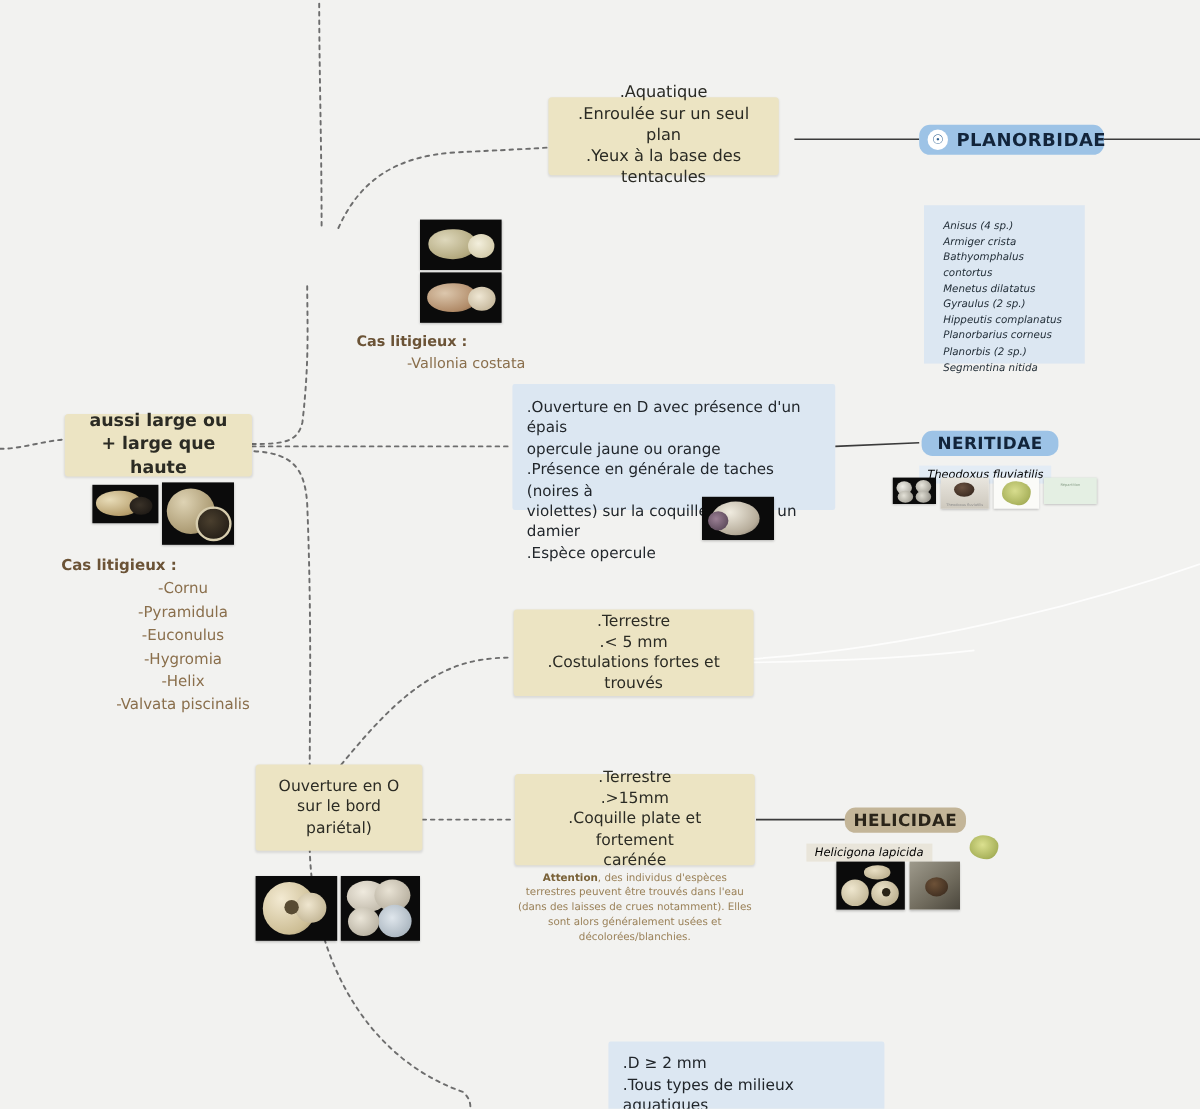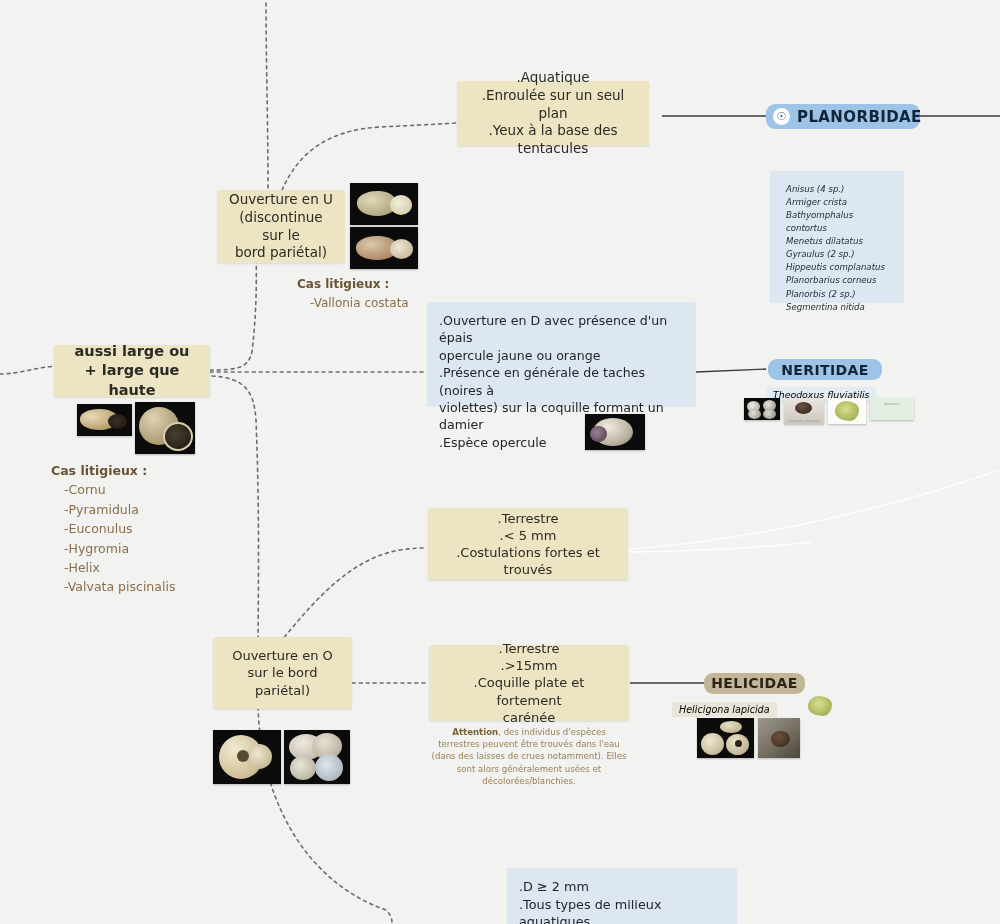--- a/index.html
+++ b/index.html
@@ -38,21 +38,21 @@
 
   
   .fam{
     display:flex;align-items:center;gap:7px;
     border-radius:9px;
     padding:4px 14px 4px 7px;
     box-sizing:border-box;
   }
   .fam-title{font-weight:bold;letter-spacing:.4px;}
   .fam-blue{background:#9dc3e6;color:#12243a;}
-  .fam-tan{background:#c3b598;color:#2a2419;align-items:flex-end;}
+  .fam-tan{background:#c3b598;color:#2a2419;}
   .fam-icon{
     width:17px;height:17px;border-radius:50%;
     background:#fff;flex:0 0 auto;
     display:flex;align-items:center;justify-content:center;
     font-size:11px;color:#2a5d8f;line-height:1;
   }
 
   
   .splist{
     background:#dce7f2;
@@ -60,21 +60,21 @@
     color:#1d2933;
     line-height:1.52;
     padding:12px 14px 14px 16px;
     box-sizing:border-box;
     margin-top:40px;
   }
   .spname{background:#e3ecf5;display:inline-block;font-style:italic;padding:2px 7px;}
 
   
   .lit-title{font-weight:bold;color:#6b5336;}
-  .lit-item{color:#8a6f4c;}
+  .lit-item{color:#8a6f4c;text-align:center;}
   .lit-block{line-height:1.55;}
   .lit-block .lit-item{padding-left:13px;}
 
   
   .note{
     color:#9a8158;text-align:center;line-height:1.42;
   }
   .note b{color:#7a6238;}
 
   
@@ -145,25 +145,20 @@
     <div>Armiger crista</div>
     <div>Bathyomphalus contortus</div>
     <div>Menetus dilatatus</div>
     <div>Gyraulus (2 sp.)</div>
     <div>Hippeutis complanatus</div>
     <div>Planorbarius corneus</div>
     <div>Planorbis (2 sp.)</div>
     <div>Segmentina nitida</div>
   </div>
 
-  <div class="node cream" style="left:217px;top:190px;width:128px;height:73px;font-size:13.5px;display:flex;flex-direction:column;justify-content:center;">
-    <div>Ouverture en U</div>
-    <div>(discontinue sur le</div>
-    <div>bord pariétal)</div>
-  </div>
 
   <div class="photos" style="left:350px;top:183px;flex-direction:column;gap:2px;">
     <div class="ph" style="width:68px;height:42px;">
       <div class="shellA" style="left:7px;top:8px;width:40px;height:25px;background:radial-gradient(ellipse at 35% 35%,#ded8bc,#b3a97f 70%,#7e7652);"></div>
       <div class="shellA" style="left:40px;top:12px;width:22px;height:20px;background:radial-gradient(ellipse at 40% 40%,#f3efdd,#c9c09a);border-radius:50%;"></div>
     </div>
     <div class="ph" style="width:68px;height:42px;">
       <div class="shellA" style="left:6px;top:9px;width:42px;height:24px;background:radial-gradient(ellipse at 35% 35%,#dcc7ad,#b08a67 70%,#6d5238);"></div>
       <div class="shellA" style="left:40px;top:12px;width:23px;height:20px;background:radial-gradient(ellipse at 40% 40%,#efe7d4,#b9a98a);border-radius:50%;"></div>
     </div>
@@ -193,21 +188,21 @@
   <div class="node lit-block" style="left:51px;top:461px;width:190px;font-size:12.5px;">
     <div class="lit-title">Cas litigieux :</div>
     <div class="lit-item">-Cornu</div>
     <div class="lit-item">-Pyramidula</div>
     <div class="lit-item">-Euconulus</div>
     <div class="lit-item">-Hygromia</div>
     <div class="lit-item">-Helix</div>
     <div class="lit-item">-Valvata piscinalis</div>
   </div>
 
-  <div class="node blue" style="left:427px;top:302px;width:269px;height:105px;font-size:12.6px;">
+  <div class="node blue" style="left:427px;top:320px;width:269px;height:105px;font-size:12.6px;">
     <div>.Ouverture en D avec présence d'un épais</div>
     <div>opercule jaune ou orange</div>
     <div>.Présence en générale de taches (noires à</div>
     <div>violettes) sur la coquille formant un damier</div>
     <div>.Espèce opercule</div>
   </div>
   <div class="photos" style="left:585px;top:414px;">
     <div class="ph" style="width:60px;height:36px;">
       <div class="shellA" style="left:8px;top:4px;width:40px;height:28px;background:radial-gradient(ellipse at 38% 32%,#f0ece0,#b6ac9a 68%,#6d6558);border-radius:50%;"></div>
       <div class="shellA" style="left:5px;top:12px;width:17px;height:16px;background:radial-gradient(ellipse at 40% 40%,#9a7f94,#4b3a4a);border-radius:50%;"></div>

